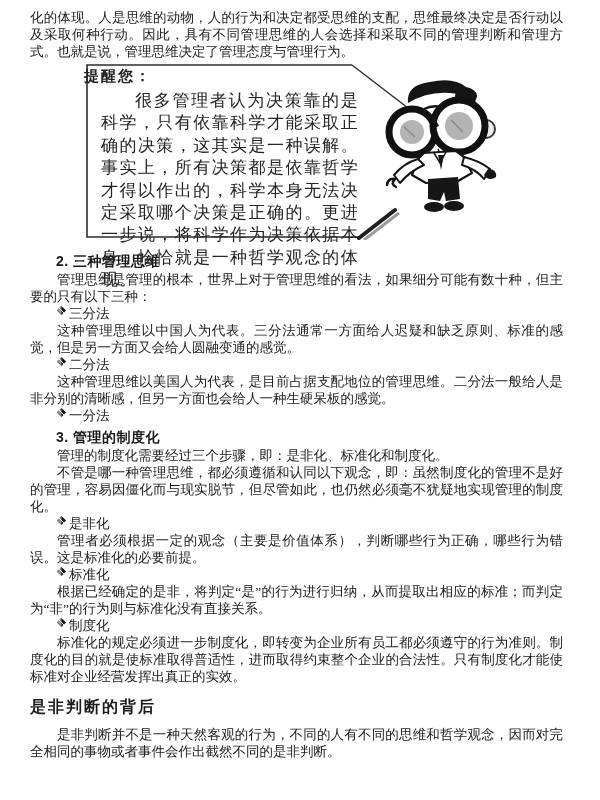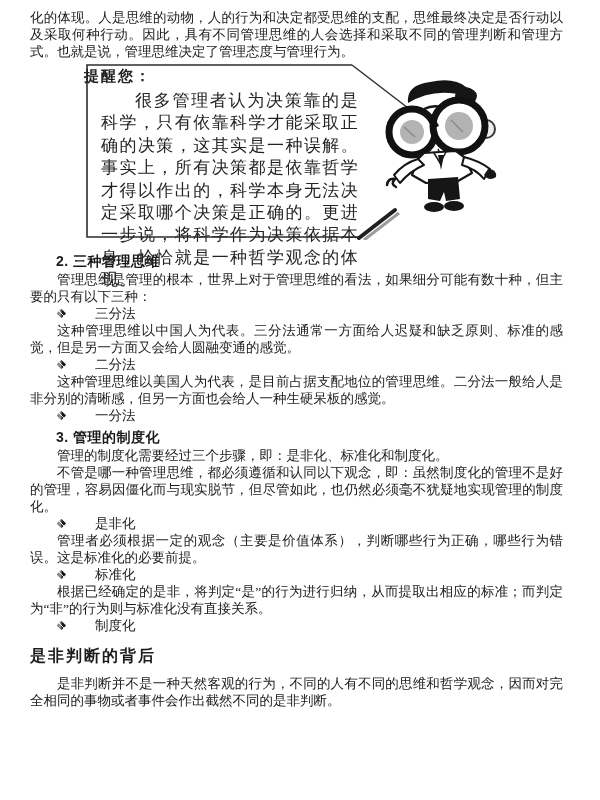--- a/index.html
+++ b/index.html
@@ -11,21 +11,21 @@
     font-size:13.5px;line-height:17px;color:#1b1b1b;
     text-align:justify;
   }
   .doc p{margin:0;text-indent:2em;}
   .doc p.noindent{text-indent:0;}
   .sec-title{
     font-family:"Liberation Sans","DejaVu Sans",sans-serif;
     font-weight:bold;font-size:14px;line-height:17px;
     margin:5px 0 1px 0;padding-left:26px;text-align:left;letter-spacing:.5px;
   }
-  .brow{display:flex;align-items:center;margin-left:26px;height:17px;gap:26px;}
+  .brow{display:flex;margin-left:26px;height:17px;}
   .dia{flex:0 0 auto;margin-right:2px;display:block;}
   .chapter{
     font-family:"Liberation Sans","DejaVu Sans",sans-serif;
     font-weight:bold;font-size:16px;line-height:20px;
     text-align:left;letter-spacing:2px;margin:12px 0 9px 0;
   }
   
   .reminder{position:relative;height:177px;margin:3px 0 13px 0;}
   .reminder-art{position:absolute;left:0;top:0;}
   .reminder-title{
@@ -152,18 +152,19 @@
   <p>根据已经确定的是非，将判定“是”的行为进行归纳，从而提取出相应的标准；而判定为“非”的行为则与标准化没有直接关系。</p>
 
   <div class="brow">
     <svg class="dia" width="11" height="11" viewBox="0 0 12 12">
         <polygon points="6,1 11,6 6,11 1,6" fill="#161616"></polygon>
         <polygon points="6,1 1,6 6,11" fill="#8f8f8f"></polygon>
         <line x1="3.2" y1="3.2" x2="8.8" y2="8.8" stroke="#ffffff" stroke-width="1"></line>
       </svg>
     <span>制度化</span>
   </div>
+  <p>标准化的规定必须进一步制度化，即转变为企业所有员工都必须遵守的行为准则。制度化的目的就是使标准取得普适性，进而取得约束整个企业的合法性。只有制度化才能使标准对企业经营发挥出真正的实效。</p>
 
   <div class="chapter">是非判断的背后</div>
 
   <p>是非判断并不是一种天然客观的行为，不同的人有不同的思维和哲学观念，因而对完全相同的事物或者事件会作出截然不同的是非判断。</p>
 
 </div>
 
 </body></html>

